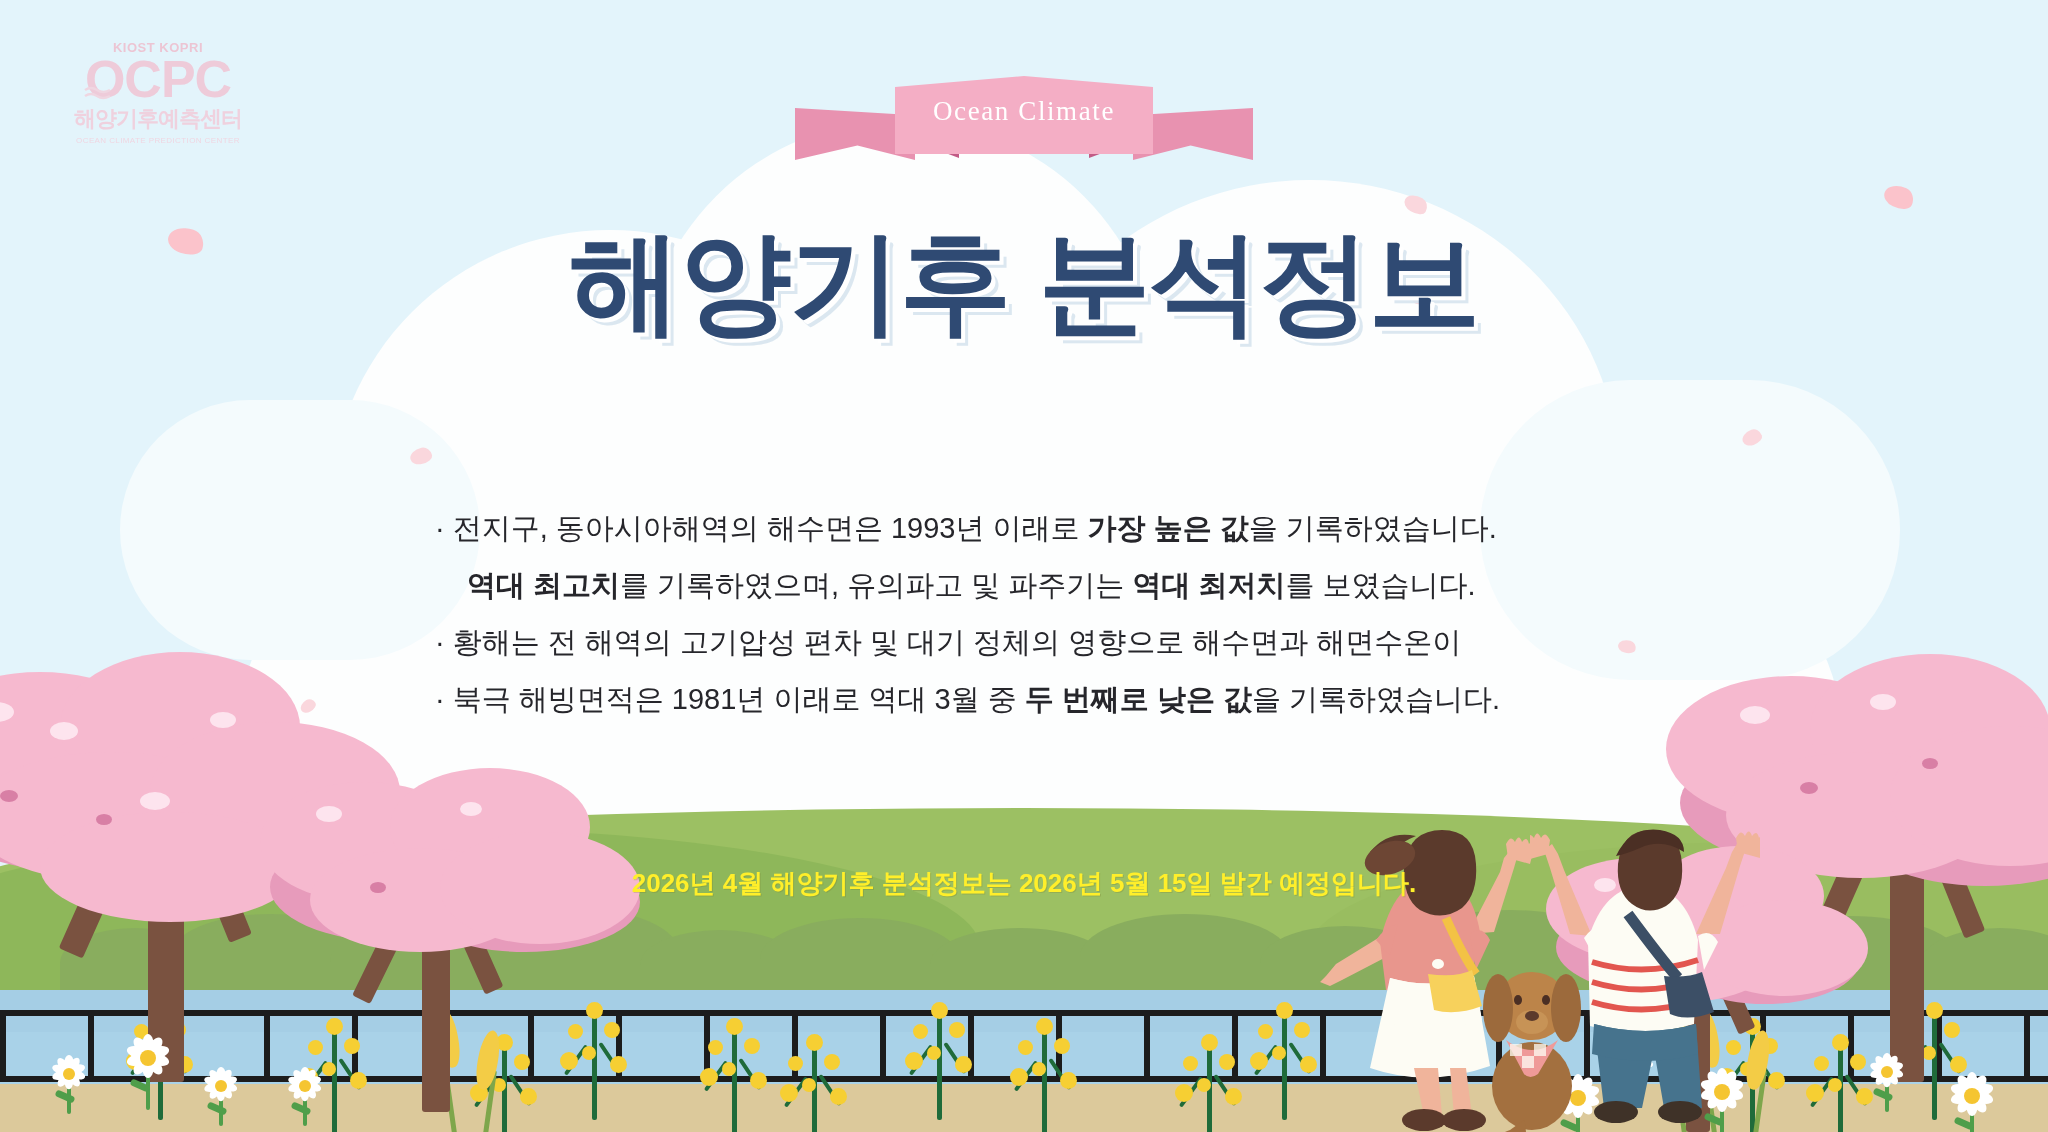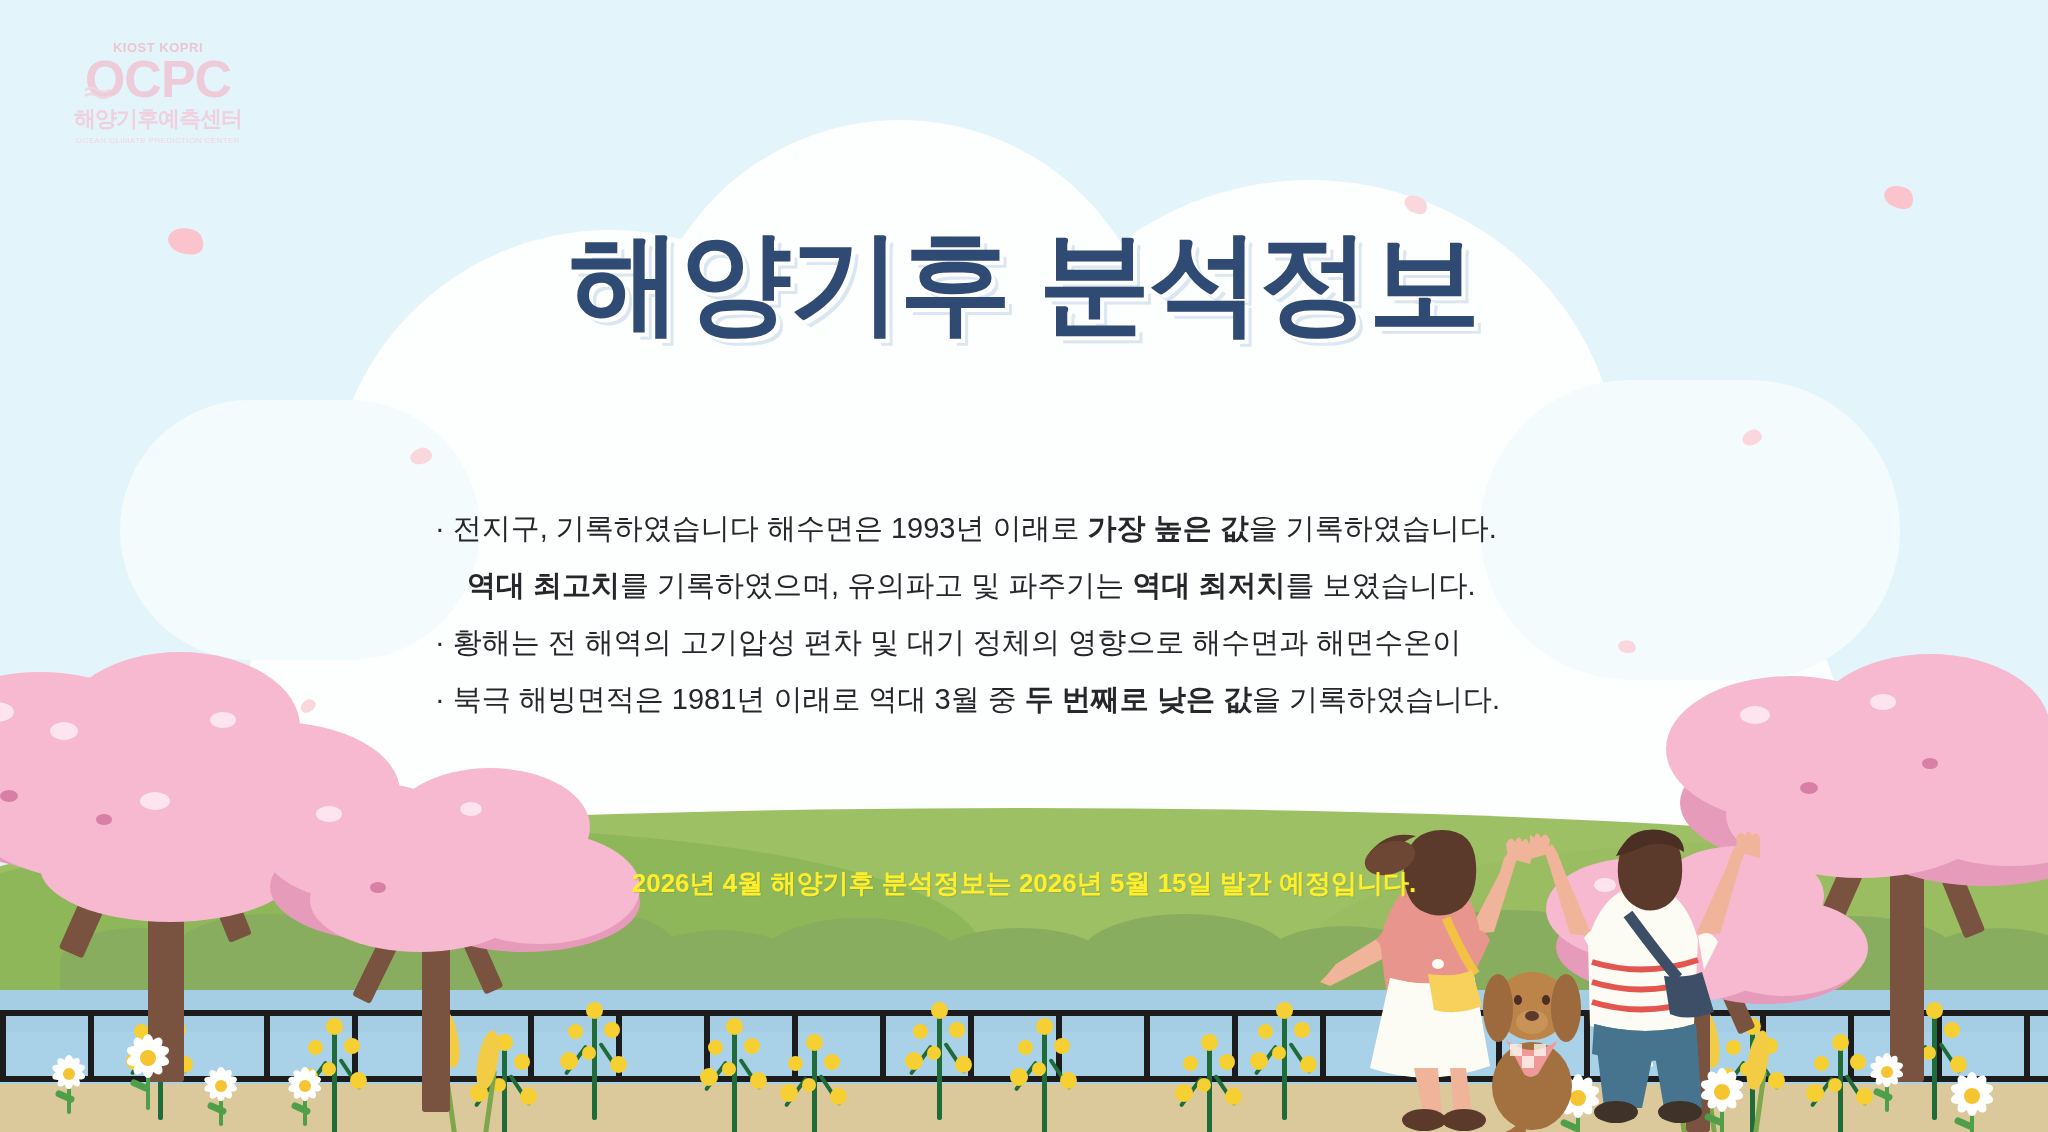--- a/index.html
+++ b/index.html
@@ -144,27 +144,35 @@
       <div class="logo-ocpc">OCPC</div>
       <svg class="logo-wave" viewBox="0 0 28 18">
         <path d="M1 5 Q7 1 13 5 T26 5" stroke="#f7c4d2" stroke-width="2.4" fill="none"></path>
         <path d="M1 11 Q7 7 13 11 T26 11" stroke="#f7c4d2" stroke-width="2.4" fill="none"></path>
       </svg>
     </div>
     <div class="logo-kr">해양기후예측센터</div>
     <div class="logo-en">OCEAN CLIMATE PREDICTION CENTER</div>
   </div>
 
+  <div class="ribbon-wrap">
+    <div class="ribbon-tail left"></div>
+    <div class="ribbon-tail right"></div>
+    <div class="ribbon-fold left"></div>
+    <div class="ribbon-fold right"></div>
+    <div class="ribbon-body"></div>
+    <div class="ribbon-text">Ocean Climate</div>
+  </div>
 
   <div class="title-block">
     <div class="title-main">해양기후 분석정보</div>
   </div>
 
   <div class="body-text" id="bullets">
-      <div class="line"><span>· 전지구, 기록하였습니다 해수면은 1993년 이래로 </span><b>가장 높은 값</b><span>을 기록하였습니다.</span></div>
+      <div class="line"><span>· 전지구, 동아시아해역의 해수면은 1993년 이래로 </span><b>가장 높은 값</b><span>을 기록하였습니다.</span></div>
       <div class="line indent"><b>역대 최고치</b><span>를 기록하였으며, 유의파고 및 파주기는 </span><b>역대 최저치</b><span>를 보였습니다.</span></div>
       <div class="line"><span>· 황해는 전 해역의 고기압성 편차 및 대기 정체의 영향으로 해수면과 해면수온이</span></div>
       <div class="line"><span>· 북극 해빙면적은 1981년 이래로 역대 3월 중 </span><b>두 번째로 낮은 값</b><span>을 기록하였습니다.</span></div>
     </div>
 
   <div class="scene">
     <div class="hill hill-back"></div>
     <div class="hill hill-mid"></div>
     <div class="hill hill-r"></div>
 

